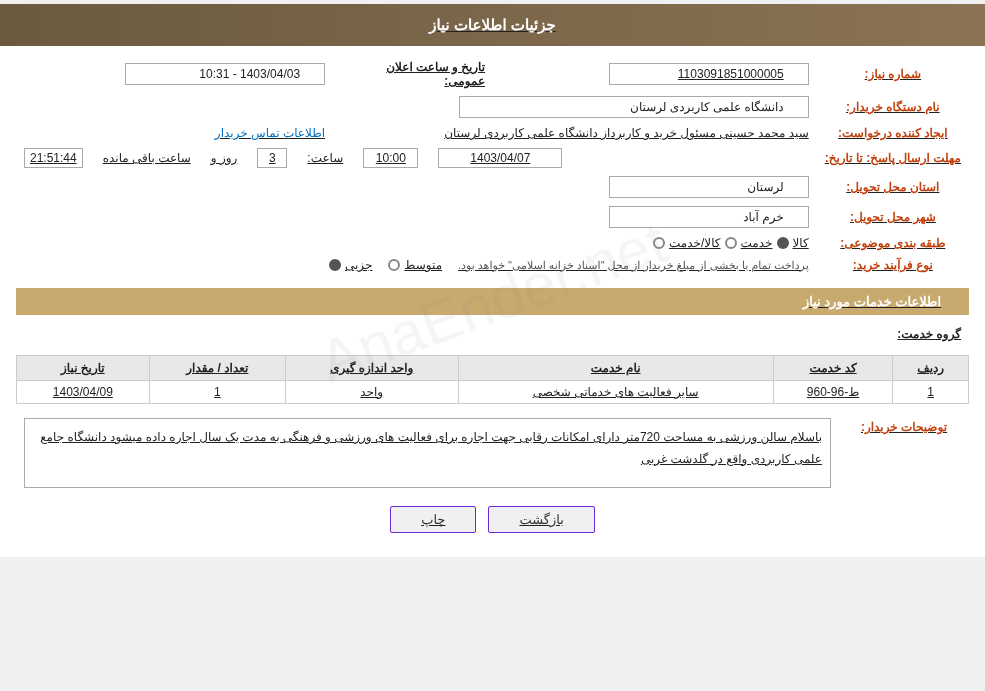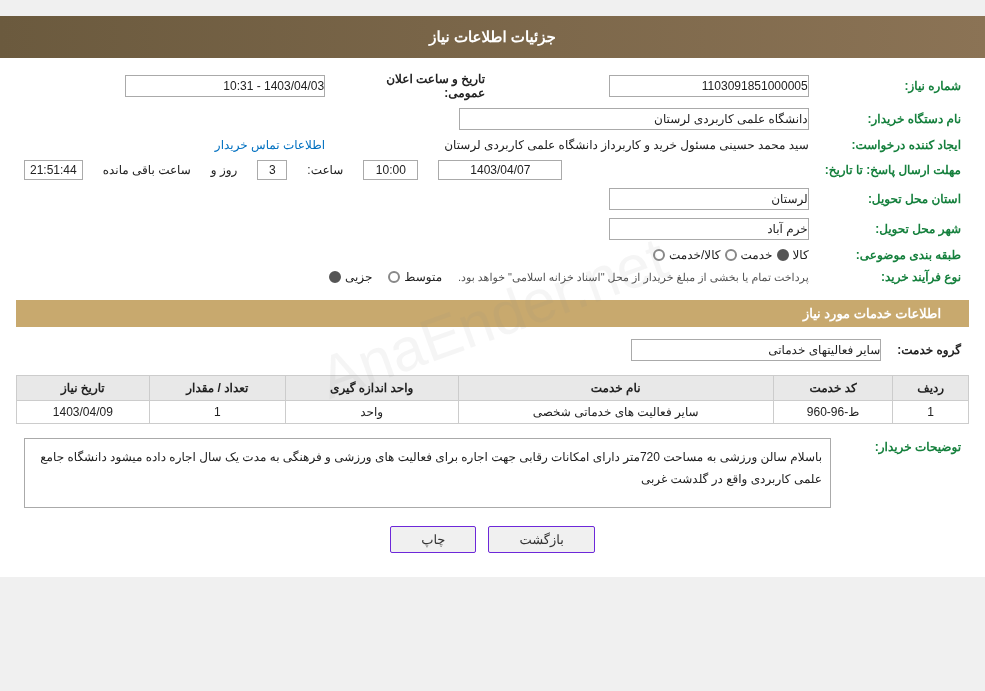--- a/index.html
+++ b/index.html
@@ -5,22 +5,23 @@
     * { box-sizing: border-box; margin: 0; padding: 0; }
     body {
       font-family: Tahoma, Arial, sans-serif;
       background: #f0f0f0;
       direction: rtl;
       font-size: 12px;
       color: #222;
     }
     .page-container {
       max-width: 985px;
-      margin: 16px auto;
-      background: #fff;
+      margin: 4px auto;
+      background: #fff;
+      text-decoration: underline;
     }
     .header-bar {
       background: linear-gradient(to left, #8B7355, #6B5A3E);
       color: #fff;
       text-align: center;
       padding: 12px 16px;
       font-size: 15px;
       font-weight: bold;
     }
     .content-area {
@@ -38,33 +39,33 @@
     }
     .info-table {
       width: 100%;
       border-collapse: collapse;
     }
     .info-table td {
       padding: 4px 8px;
       vertical-align: middle;
     }
     .label-cell {
-      color: #15803d;
-      font-weight: bold;
-      text-align: right;
+      color: #c2410c;
+      font-weight: bold;
+      text-align: center;
       white-space: nowrap;
       width: 140px;
     }
     .value-cell {
       text-align: right;
     }
     .input-box {
       border: 1px solid #aaa;
       background: #fff;
-      padding: 3px 0;
+      padding: 3px 24px;
       min-width: 200px;
       display: inline-block;
       text-align: right;
     }
     .row-flex {
       display: flex;
       align-items: center;
       gap: 6px;
     }
     .link-text {
@@ -303,21 +304,20 @@
         </td>
       </tr>
 
     </tbody>
       </table>
 
     <div class="section-title">اطلاعات خدمات مورد نیاز</div>
 
     <div style="display:flex; align-items:center; padding: 4px 8px 8px 8px; gap:8px;">
       <span style="font-weight:bold; margin-left:8px;">گروه خدمت:</span>
-      <span class="input-box" style="min-width:250px;">سایر فعالیتهای خدماتی</span>
     </div>
 
     <table class="services-table">
       <thead>
         <tr>
           <th>ردیف</th>
           <th>کد خدمت</th>
           <th>نام خدمت</th>
           <th>واحد اندازه گیری</th>
           <th>تعداد / مقدار</th>

